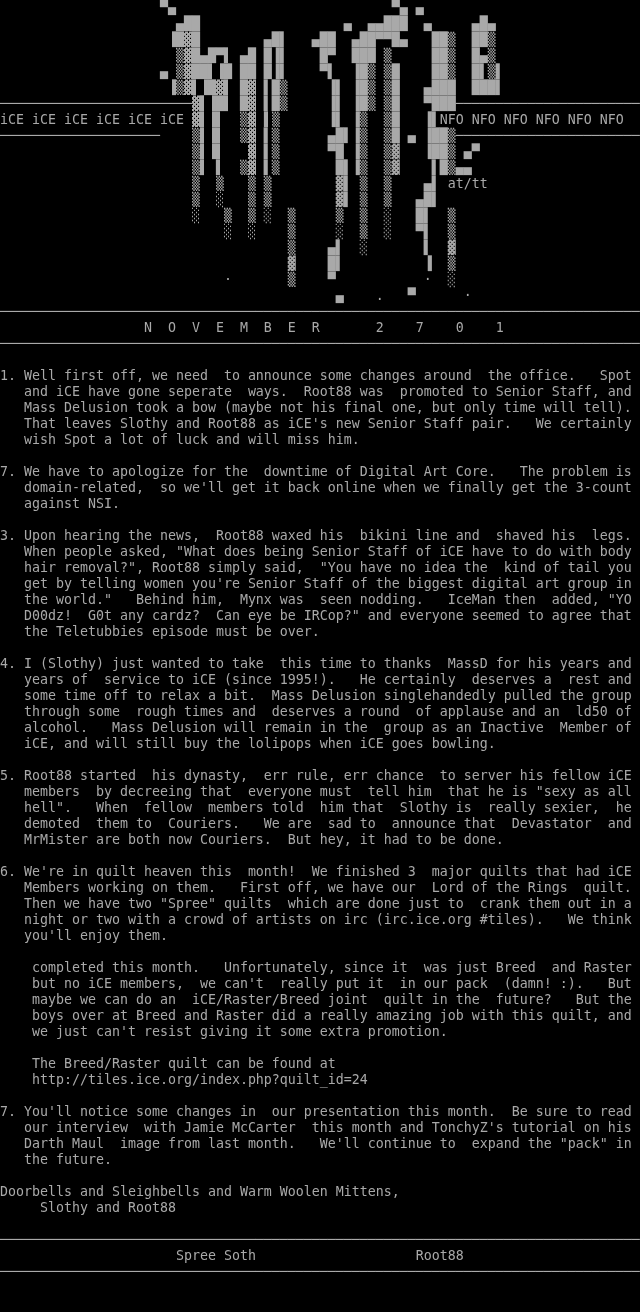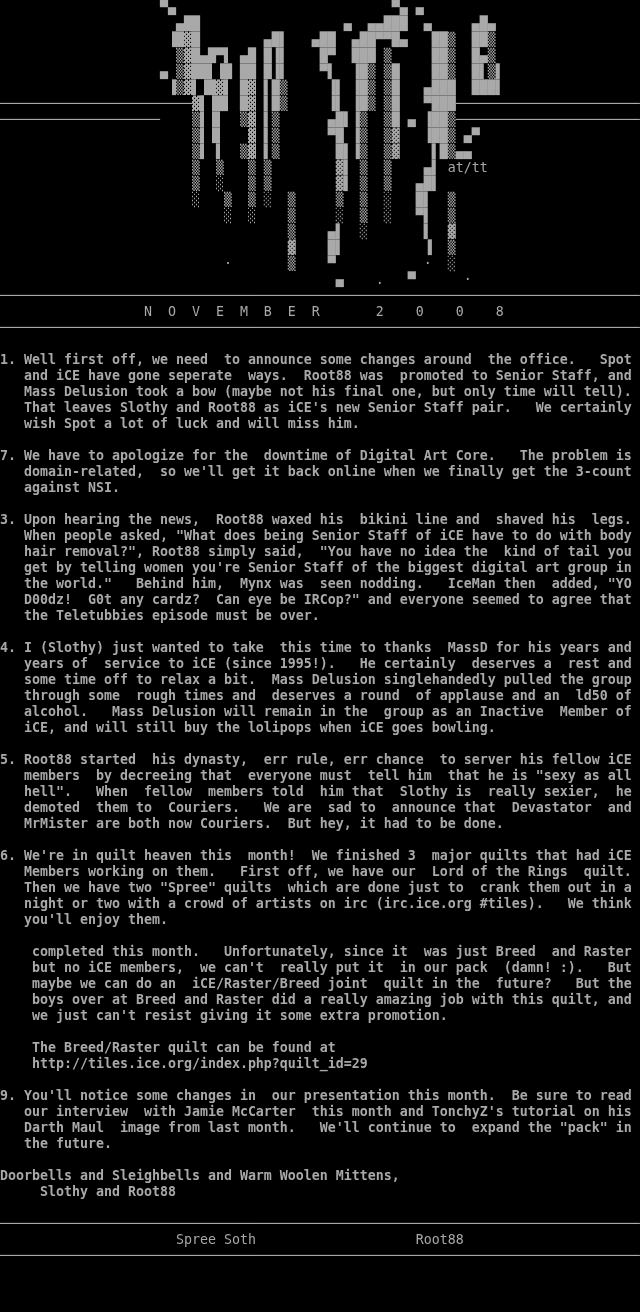--- a/index.html
+++ b/index.html
@@ -12,51 +12,52 @@
   }
   pre, pre span {
     margin: 0;
     padding: 0;
     font-family: "DejaVu Sans Mono", monospace;
     font-size: 13.29px;
     line-height: 16px;
     color: #a9a9a9;
     white-space: pre;
   }
-  .blank-above { margin-top: 16px; font-weight: bold; }
+  .blank-above { margin-top: 16px; }
 </style>
 </head>
 <body>
 
 <div>
 
   <div>
     <pre>                    ▀▄                           ▀▄ ▄                           
                       ▄██                  ▄  ▄▄███  ▄     ▄█▄                  
                      ▐█▓█        ▄█▌   ▄██  ▄██▀▀█▄   ██▒  ██▒                  
                       ▒▓█▄█▀▌ ▄█ █▐▌    █▀  ███ ▒     ██▒  █▄▒                  
                     ▄ ▒▓██▌▐█ ██ █▐▌    ▀▌  ▐█▒ ▒█    ██▒  █▌▒▌                 
                      ▐▒▓▌▐█▓▌ █▓ ▌█▒     ▐▌ ▐█▒ ▒█   ▄███  ███▌                 </pre>
     <pre><span>────────────────────────</span><span>▓▌▐█▌ █▓ ▌█▒     ▐▌ ▐█▒ ▒█   ▀███</span><span>───────────────────────</span></pre>
+    <pre><span>iCE iCE iCE iCE iCE iCE</span><span> ▓▌▐▌  ▒▓ ▌▒      ▐▌ ▐▒  ▒█   ▐▌</span><span>NFO NFO NFO NFO NFO NFO</span><span>  </span></pre>
     <pre><span>────────────────────</span><span>    ▒▌▐▌  ▒▓ ▌▒      ▄█▌▐▒  ▒█ ▄ ▐██▒</span><span>───────────────────────</span></pre>
     <pre>                        ▒▌▐▌   ▓ ▌▒      ▀█ ▐▒  ▒▓   ▐██▒ ▄▀                    
                         ▒▌ ▌  ▒▓ ▌▒       █▌▐▒  ▒▓    ▌█▒▄▄                     </pre>
     <pre><span>                        ▒  ▒   ▒ ▒        ▓▌ ▒  ▒    ▄▌ </span><span>at/tt</span><span>                   </span></pre>
     <pre>                        ▒  ░   ▒ ▒        ▓▌ ▒  ▒   ▄█▌                         
                         ░   ▒  ▒ ░  ▒     ▒  ▒  ░   █▌  ▒                       
                             ░  ░    ▒     ░  ▒  ░   ▀▌  ▒                       
                                     ▒    ▄▌  ░       ▌  ▓                       
                                     ▓    █▌          ▐  ▒                       
                             ·       ▒    ▀           ·  ░                       
                                           ▄    .   ▀      ·                     </pre>
   </div>
 
   <div>
     <pre>────────────────────────────────────────────────────────────────────────────────</pre>
-    <pre>                  N  O  V  E  M  B  E  R       2    0    0    8                 </pre>
+    <pre>                  N  O  V  E  M  B  E  R       2    7    0    1                 </pre>
     <pre>────────────────────────────────────────────────────────────────────────────────</pre>
   </div>
 
   <div>
     <pre class="blank-above">1. Well first off, we need  to announce some changes around  the office.   Spot
    and iCE have gone seperate  ways.  Root88 was  promoted to Senior Staff, and
    Mass Delusion took a bow (maybe not his final one, but only time will tell).
    That leaves Slothy and Root88 as iCE's new Senior Staff pair.   We certainly
    wish Spot a lot of luck and will miss him.</pre>
     <pre class="blank-above">7. We have to apologize for the  downtime of Digital Art Core.   The problem is
@@ -84,22 +85,22 @@
    Members working on them.   First off, we have our  Lord of the Rings  quilt.
    Then we have two "Spree" quilts  which are done just to  crank them out in a
    night or two with a crowd of artists on irc (irc.ice.org #tiles).   We think
    you'll enjoy them.</pre>
     <pre class="blank-above">    completed this month.   Unfortunately, since it  was just Breed  and Raster
     but no iCE members,  we can't  really put it  in our pack  (damn! :).   But
     maybe we can do an  iCE/Raster/Breed joint  quilt in the  future?   But the
     boys over at Breed and Raster did a really amazing job with this quilt, and
     we just can't resist giving it some extra promotion.</pre>
     <pre class="blank-above">    The Breed/Raster quilt can be found at
-    http://tiles.ice.org/index.php?quilt_id=29</pre>
-    <pre class="blank-above">9. You'll notice some changes in  our presentation this month.  Be sure to read
+    http://tiles.ice.org/index.php?quilt_id=24</pre>
+    <pre class="blank-above">7. You'll notice some changes in  our presentation this month.  Be sure to read
    our interview  with Jamie McCarter  this month and TonchyZ's tutorial on his
    Darth Maul  image from last month.   We'll continue to  expand the "pack" in
    the future.</pre>
     <pre class="blank-above">Doorbells and Sleighbells and Warm Woolen Mittens,
      Slothy and Root88</pre>
   </div>
 
   <div>
     <pre class="blank-above">────────────────────────────────────────────────────────────────────────────────</pre>
     <pre><span>                      </span><span>Spree Soth</span><span>                    </span><span>Root88</span></pre>

